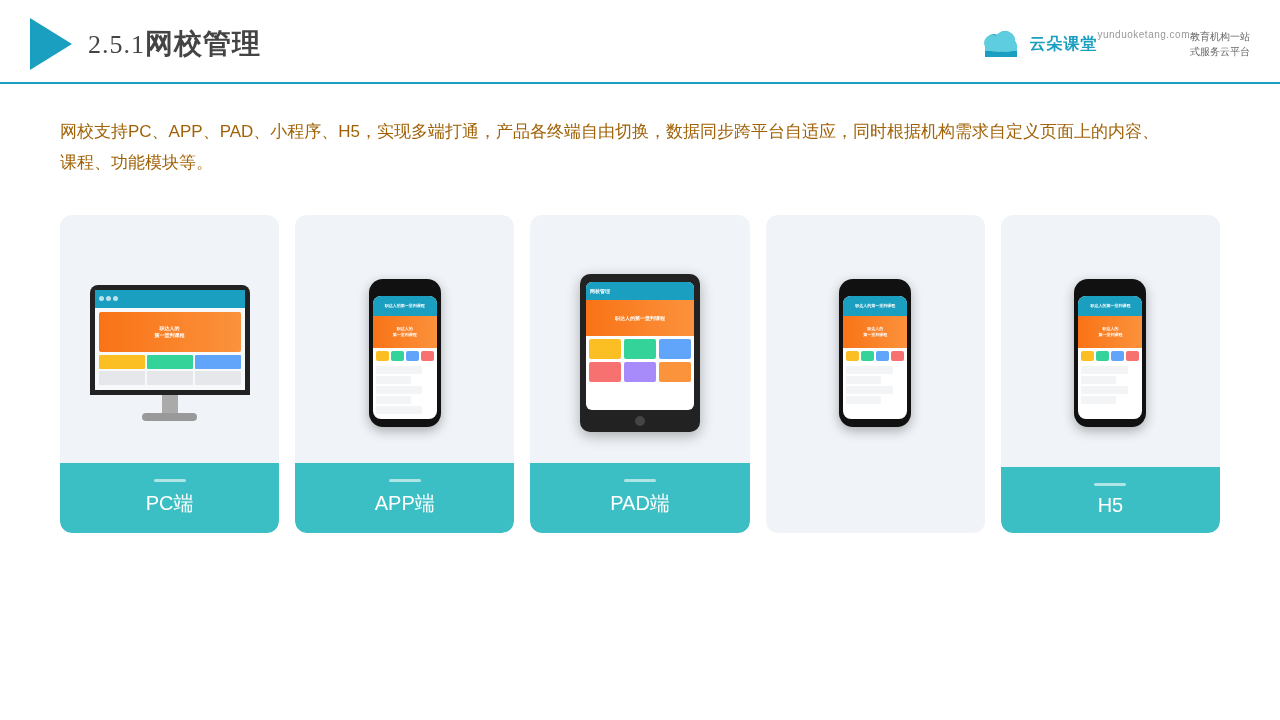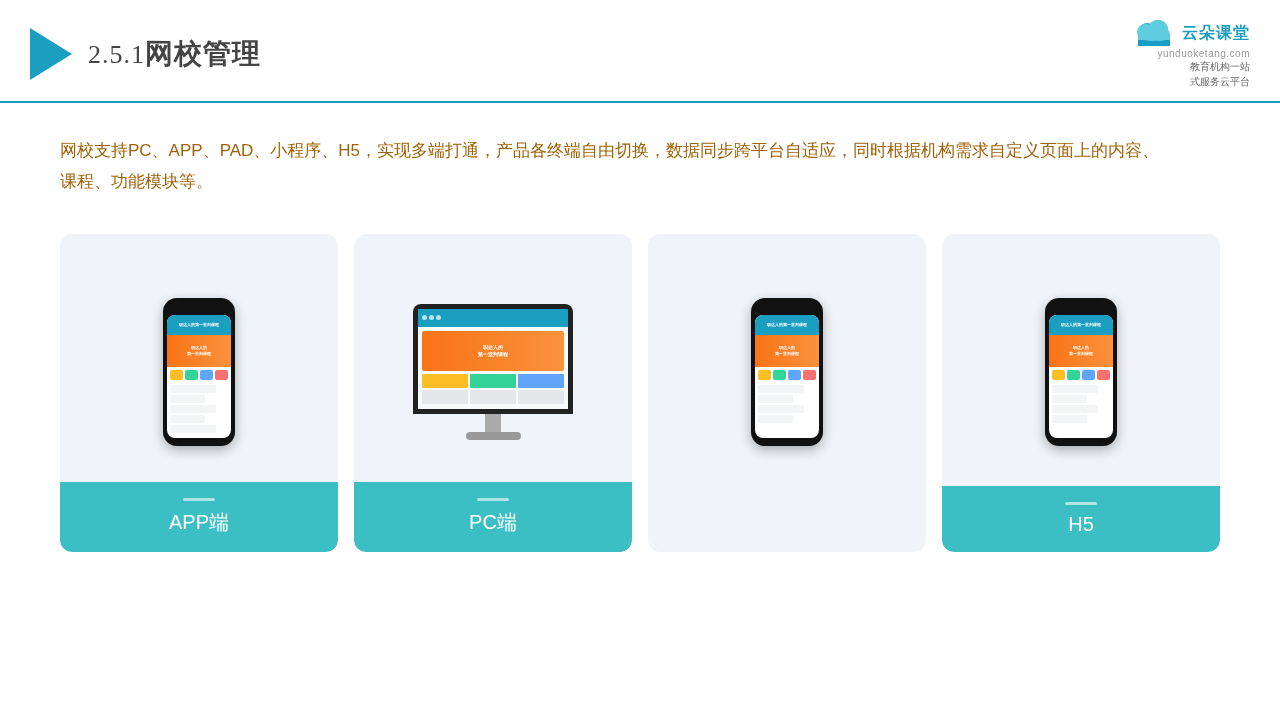--- a/index.html
+++ b/index.html
@@ -39,22 +39,22 @@
       color: #222;
       letter-spacing: 1px;
     }
     .header-title span {
       font-size: 22px;
       font-weight: 400;
       color: #444;
     }
     .brand-logo {
       display: flex;
-      flex-direction: column;
-      align-items: flex-end;
+      flex-direction: row;
+      align-items: flex-start;
     }
     .brand-cloud {
       display: flex;
       align-items: center;
       gap: 6px;
     }
     .cloud-icon {
       width: 44px;
       height: 30px;
     }
@@ -403,50 +403,20 @@
   </div>
 </div>
 
 <div class="content">
   <p class="description">网校支持PC、APP、PAD、小程序、H5，实现多端打通，产品各终端自由切换，数据同步跨平台自适应，同时根据机构需求自定义页面上的内容、课程、功能模块等。</p>
 
   <div class="cards-row">
 
     <div class="card">
       <div class="card-image-area">
-        <div class="phone-mockup">
-          <div class="phone-notch"></div>
-          <div class="phone-screen">
-            <div class="phone-screen-header">
-                <span class="phone-screen-header-text">职达人的第一堂判课程</span>
-              </div>
-            <div class="phone-screen-banner">
-                <span class="phone-banner-text">职达人的<br>第一堂判课程</span>
-              </div>
-            <div class="phone-screen-icons">
-              <div class="phone-icon-item"></div>
-              <div class="phone-icon-item"></div>
-              <div class="phone-icon-item"></div>
-              <div class="phone-icon-item"></div>
-            </div>
-            <div class="phone-screen-list">
-              <div class="phone-list-item"></div>
-              <div class="phone-list-item"></div>
-              <div class="phone-list-item"></div>
-              <div class="phone-list-item"></div>
-              <div class="phone-list-item"></div>
-            </div>
-          </div>
-        </div>
-      </div>
-      <div class="card-label">APP端</div>
-    </div>
-
-    <div class="card">
-      <div class="card-image-area">
         <div class="pc-mockup">
           <div class="monitor">
             <div class="monitor-screen-inner">
               <div class="monitor-screen-header">
                 <div class="monitor-screen-dot"></div>
                 <div class="monitor-screen-dot"></div>
                 <div class="monitor-screen-dot"></div>
               </div>
               <div class="monitor-screen-body">
                 <div class="monitor-screen-banner">
@@ -463,21 +433,20 @@
               </div>
             </div>
           </div>
           <div class="monitor-stand"></div>
           <div class="monitor-base"></div>
         </div>
       </div>
       <div class="card-label">PC端</div>
     </div>
 
-
     <div class="card">
       <div class="card-image-area">
         <div class="phone-mockup">
           <div class="phone-notch"></div>
           <div class="phone-screen">
             <div class="phone-screen-header">
                 <span class="phone-screen-header-text">职达人的第一堂判课程</span>
               </div>
             <div class="phone-screen-banner">
                 <span class="phone-banner-text">职达人的<br>第一堂判课程</span>
@@ -486,24 +455,51 @@
               <div class="phone-icon-item"></div>
               <div class="phone-icon-item"></div>
               <div class="phone-icon-item"></div>
               <div class="phone-icon-item"></div>
             </div>
             <div class="phone-screen-list">
               <div class="phone-list-item"></div>
               <div class="phone-list-item"></div>
               <div class="phone-list-item"></div>
               <div class="phone-list-item"></div>
+              <div class="phone-list-item"></div>
             </div>
           </div>
         </div>
       </div>
+      <div class="card-label">APP端</div>
+    </div>
+
+    <div class="card">
+      <div class="card-image-area">
+        <div class="pad-mockup">
+          <div class="pad-screen">
+            <div class="pad-screen-header">
+                <span class="pad-screen-logo">网校管理</span>
+              </div>
+            <div class="pad-screen-banner">
+                <span class="pad-banner-text">职达人的第一堂判课程</span>
+              </div>
+            <div class="pad-screen-grid">
+              <div class="pad-grid-item"></div>
+              <div class="pad-grid-item"></div>
+              <div class="pad-grid-item"></div>
+              <div class="pad-grid-item"></div>
+              <div class="pad-grid-item"></div>
+              <div class="pad-grid-item"></div>
+            </div>
+          </div>
+          <div class="pad-home-btn"></div>
+        </div>
+      </div>
+      <div class="card-label">PAD端</div>
     </div>
 
     <div class="card">
       <div class="card-image-area">
         <div class="phone-mockup">
           <div class="phone-notch"></div>
           <div class="phone-screen">
             <div class="phone-screen-header">
                 <span class="phone-screen-header-text">职达人的第一堂判课程</span>
               </div>
@@ -518,17 +514,45 @@
             </div>
             <div class="phone-screen-list">
               <div class="phone-list-item"></div>
               <div class="phone-list-item"></div>
               <div class="phone-list-item"></div>
               <div class="phone-list-item"></div>
             </div>
           </div>
         </div>
       </div>
+    </div>
+
+    <div class="card">
+      <div class="card-image-area">
+        <div class="phone-mockup">
+          <div class="phone-notch"></div>
+          <div class="phone-screen">
+            <div class="phone-screen-header">
+                <span class="phone-screen-header-text">职达人的第一堂判课程</span>
+              </div>
+            <div class="phone-screen-banner">
+                <span class="phone-banner-text">职达人的<br>第一堂判课程</span>
+              </div>
+            <div class="phone-screen-icons">
+              <div class="phone-icon-item"></div>
+              <div class="phone-icon-item"></div>
+              <div class="phone-icon-item"></div>
+              <div class="phone-icon-item"></div>
+            </div>
+            <div class="phone-screen-list">
+              <div class="phone-list-item"></div>
+              <div class="phone-list-item"></div>
+              <div class="phone-list-item"></div>
+              <div class="phone-list-item"></div>
+            </div>
+          </div>
+        </div>
+      </div>
       <div class="card-label">H5</div>
     </div>
 
   </div>
 </div>
 
 </body></html>

